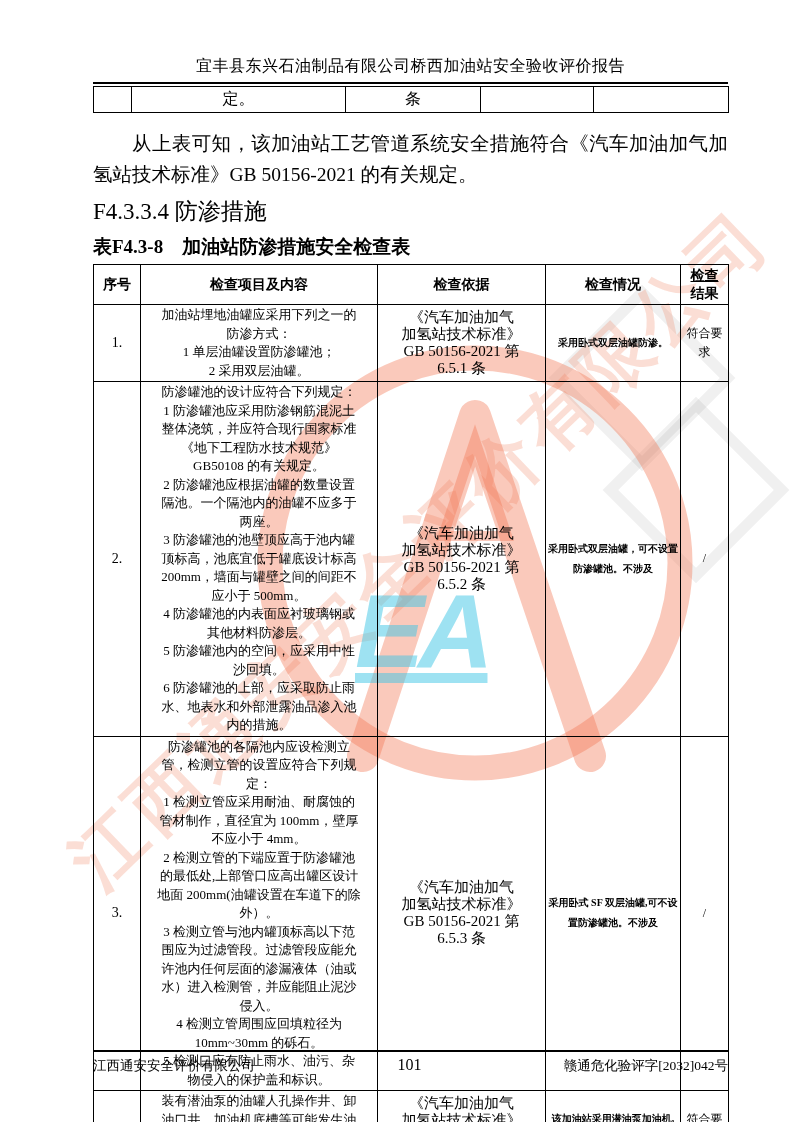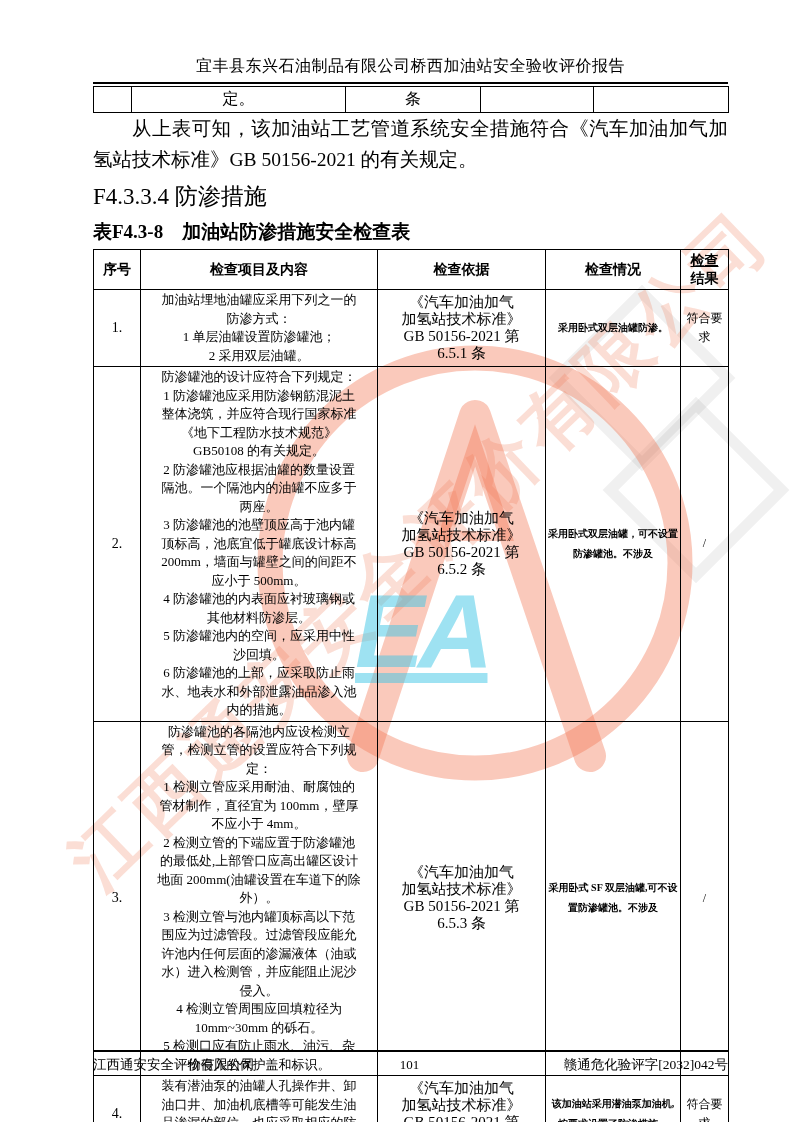--- a/index.html
+++ b/index.html
@@ -39,41 +39,41 @@
   .content { position:relative; z-index:1; padding:56px 65px 0 93px; }
 
   .doc-header { text-align:center; font-size:16px; letter-spacing:0.5px; padding-bottom:5px; border-bottom:2px solid #000; }
 
   table { border-collapse:collapse; width:635px; table-layout:fixed; }
   td, th { border:1.5px solid #000; text-align:center; vertical-align:middle; background:transparent; }
 
   .frag-table { margin-top:2px; }
   .frag-table td { height:26px; font-size:16px; }
 
-  .para { font-size:19.5px; line-height:31px; text-align:justify; text-indent:2em; margin-top:0; }
+  .para { font-size:19.5px; line-height:31px; text-align:justify; text-indent:2em; margin-top:15px; }
   .heading { font-size:23px; line-height:30px; margin-top:7px; }
   .tbl-title { font-size:19px; font-weight:bold; text-align:left; margin:7px 0 4px 0; white-space:pre; }
 
   .main-table th { font-size:14px; font-weight:bold; height:40px; line-height:18px; padding:0 1px; }
   .main-table .c-item { font-size:13px; line-height:18.5px; padding:1px 16px; white-space:pre-wrap; }
   .main-table .c-no   { font-size:14px; }
   .main-table .c-basis{ font-size:15px; line-height:17px; padding:1px 2px; white-space:pre-wrap; }
   .main-table .c-sit  { font-size:10px; line-height:20px; padding:1px 2px; white-space:pre-wrap;font-weight:bold; }
   .main-table .c-res  { font-size:12px; line-height:19px; padding:0 1px; }
   .u-line { text-decoration:underline; }
 
   .r1 { height:75px; } .r2 { height:253px; } .r3 { height:273px; } .r4 { height:70px; }
 
   .footer {
     position:absolute; left:93px; right:65px; top:1050px; z-index:1;
     border-top:2px solid #000; padding-top:4px;
     display:flex; justify-content:space-between; align-items:baseline;
     font-size:13.5px;
   }
-  .footer .fc { font-size:13px; }
+  .footer .fc { font-size:16px; }
 </style>
 </head>
 <body>
 
 <div class="page">
 
   <div class="wm">
     <div class="wm-diamond wm-d1"></div>
     <div class="wm-diamond wm-d2"></div>
     <div class="wm-diag">江西通安安全评价有限公司</div>

